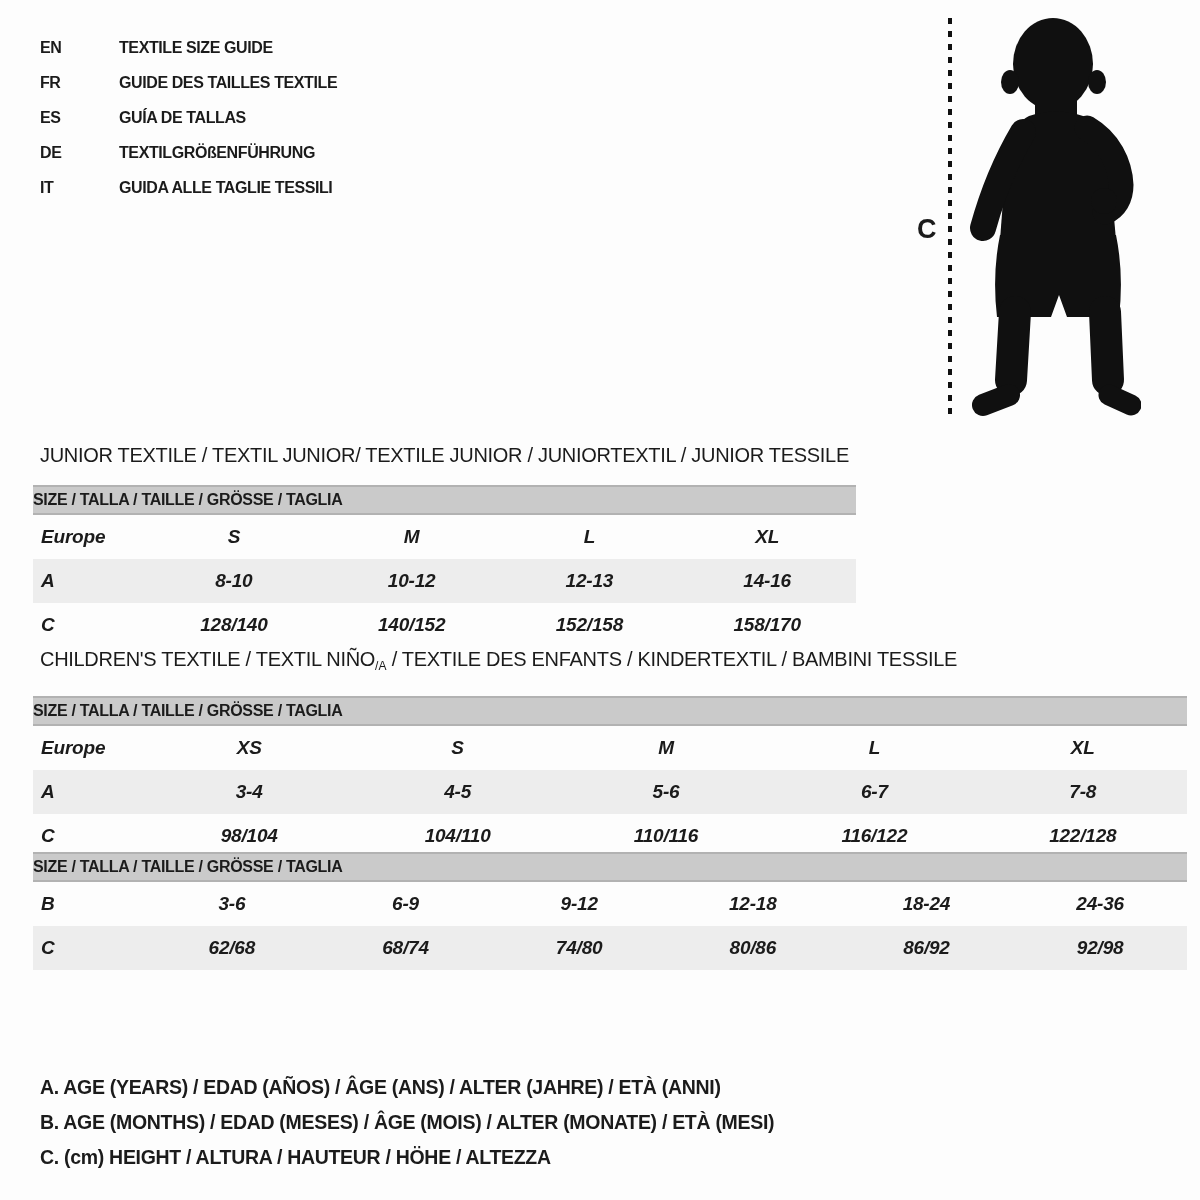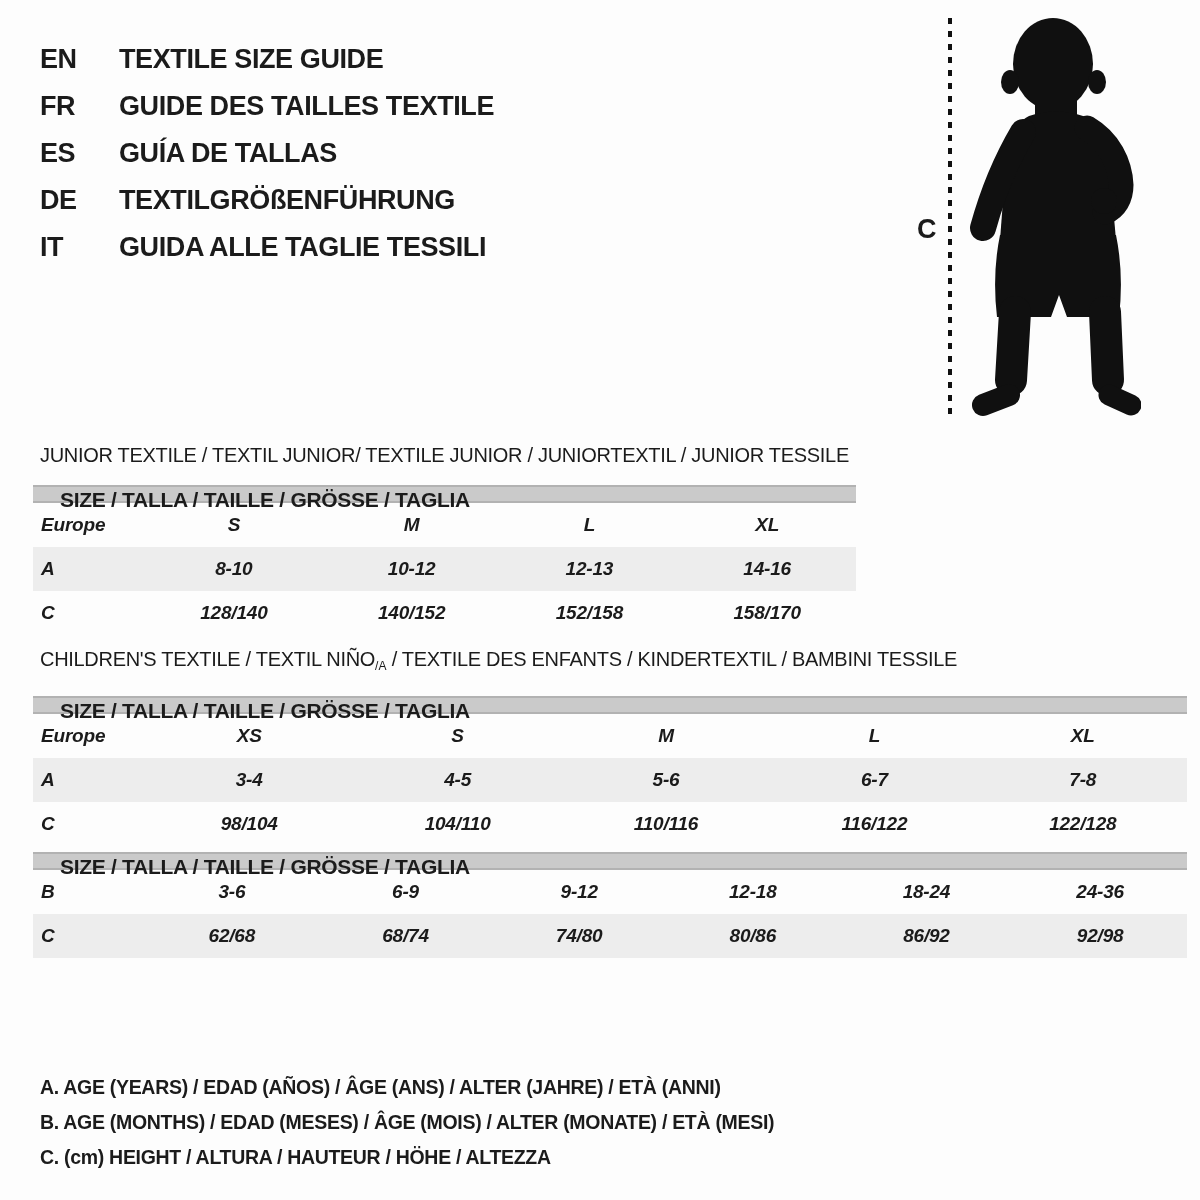--- a/index.html
+++ b/index.html
@@ -8,21 +8,21 @@
     position: relative;
     background: var(--page-bg, #fdfdfd);
     color: var(--ink, #1b1b1b);
     font-family: "Liberation Sans", sans-serif;
     font-weight: 700;
     overflow: hidden;
   }
 
   
   .lang-block { position: absolute; top: 30px; left: 40px; }
-  .lang-row { display: flex; line-height: 35px; font-size: 27px; letter-spacing: -0.4px; margin-top: 12px; }
+  .lang-row { display: flex; line-height: 35px; font-size: 16px; letter-spacing: -0.4px; }
   .lang-code { width: 79px; flex: 0 0 79px; }
 
   
   .figure { position: absolute; left: 915px; top: 12px; width: 245px; height: 412px; }
   .c-label { position: absolute; left: 2px; top: 202px; font-size: 27px; }
   .dash-line {
     position: absolute; left: 33px; top: 6px; width: 4px; height: 400px;
     background: repeating-linear-gradient(to bottom, var(--silhouette, #141414) 0 6px, transparent 6px 13px);
   }
   .figure svg { position: absolute; left: 48px; top: 2px; }
@@ -32,25 +32,25 @@
   
   .tbl-section { position: absolute; left: 33px; }
   .tbl-section.junior   { top: 438px; width: 823px; }
   .tbl-section.children { top: 642px; width: 1154px; }
   .tbl-section.babies   { top: 852px; width: 1154px; }
   .section-title { font-size: 20px; line-height: 34px; margin: 0 0 13px 7px; letter-spacing: -0.3px; font-weight: 400; }
   .tbl-section.babies .section-title { margin-bottom: 7px; }
   .sub { font-size: 12px; vertical-align: -4px; letter-spacing: 0; }
 
   .size-bar {
-    height: 18px;
+    height: 30px;
     background: var(--bar-bg, #cacaca);
     border-top: 2px solid var(--bar-edge, #b2b2b2);
     border-bottom: 2px solid var(--bar-edge, #b2b2b2);
-    font-size: 21px; line-height: 26px; padding-left: 27px; letter-spacing: -0.3px;
+    font-size: 16px; line-height: 26px; padding-left: 0; letter-spacing: -0.3px;
   }
 
   table { border-collapse: collapse; table-layout: fixed; width: 100%; }
   col.col-label { width: 112px; }
   td { height: 44px; font-size: 19px; font-weight: 700; text-align: center; letter-spacing: -0.2px; font-style: italic; }
   td.lbl { text-align: left; padding-left: 8px; }
   tr.alt { background: var(--alt-row, #ededed); }
 
   
   .notes { position: absolute; left: 40px; top: 1070px; }

